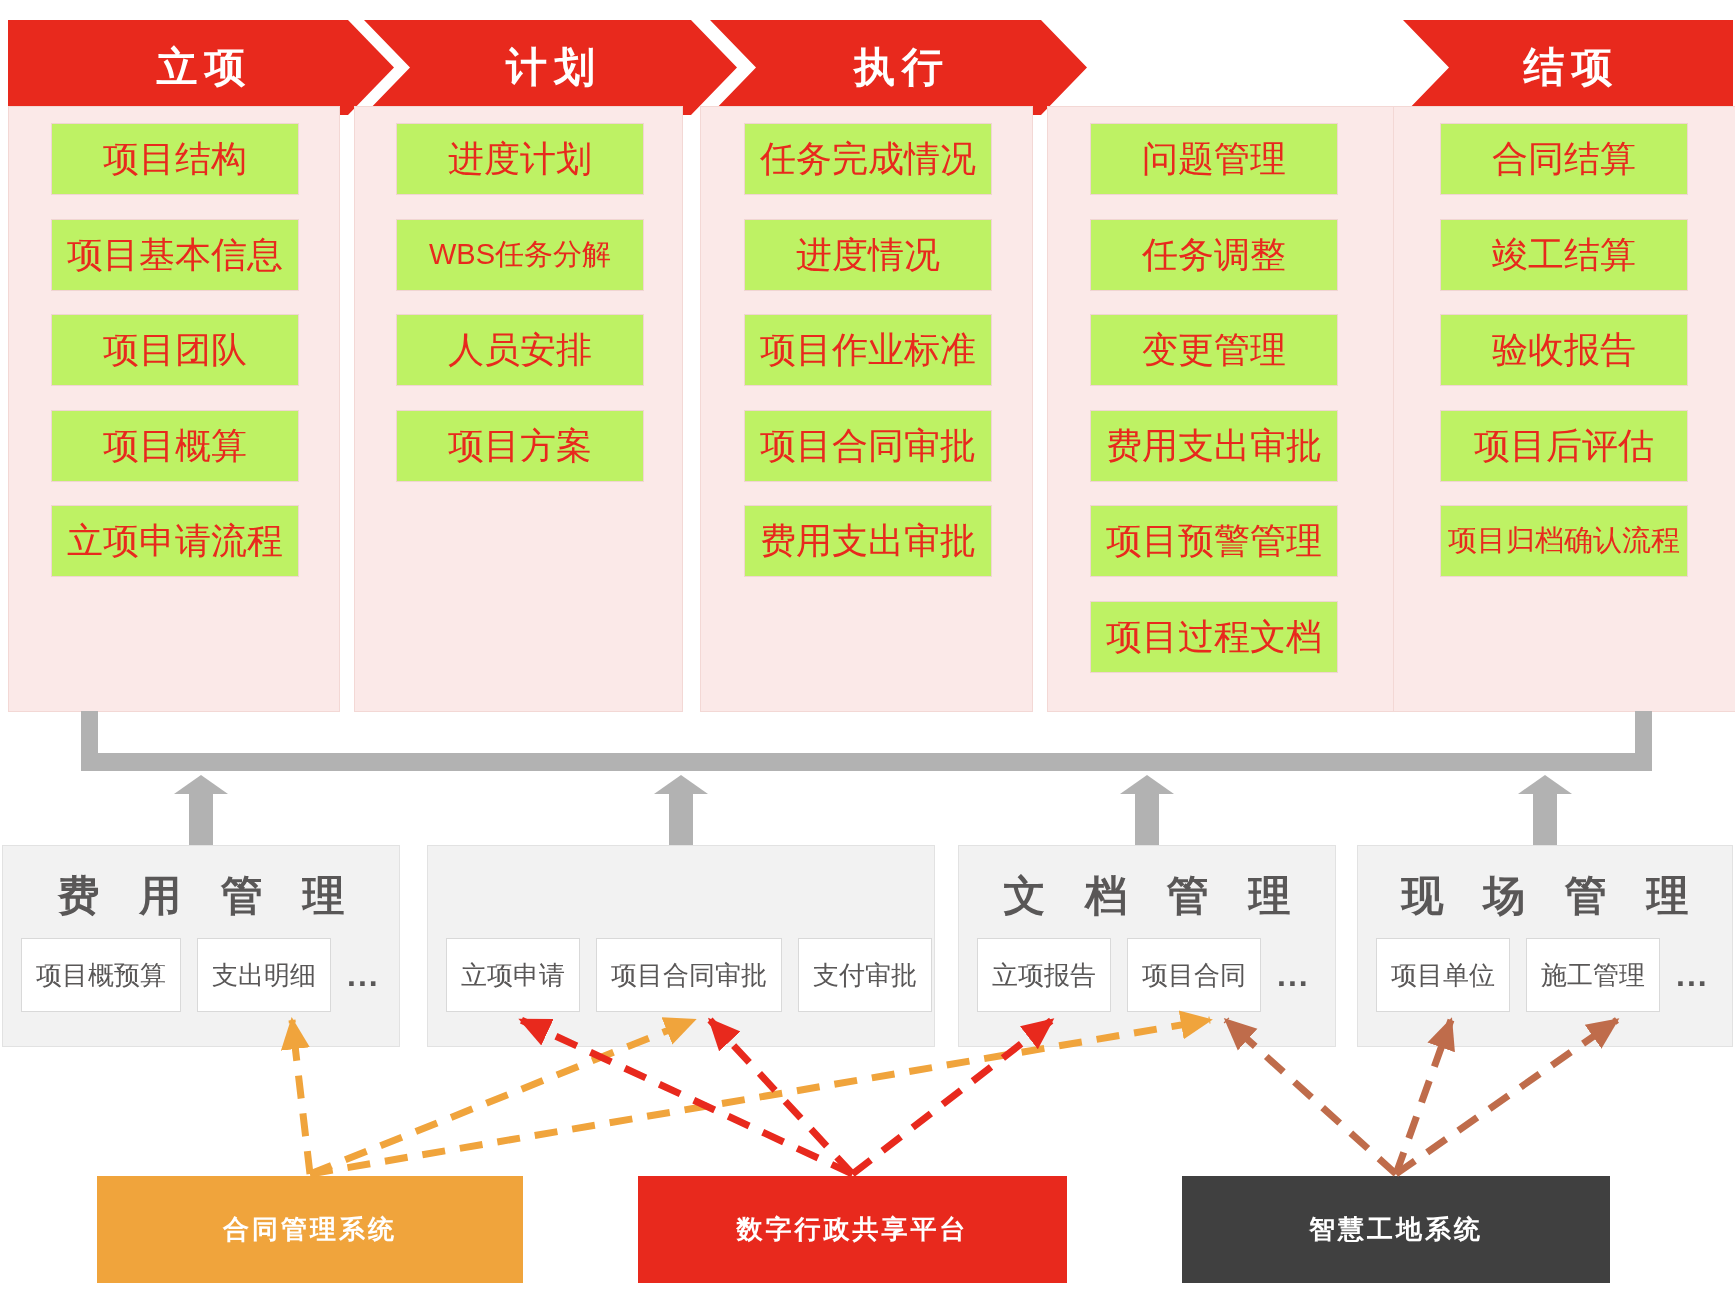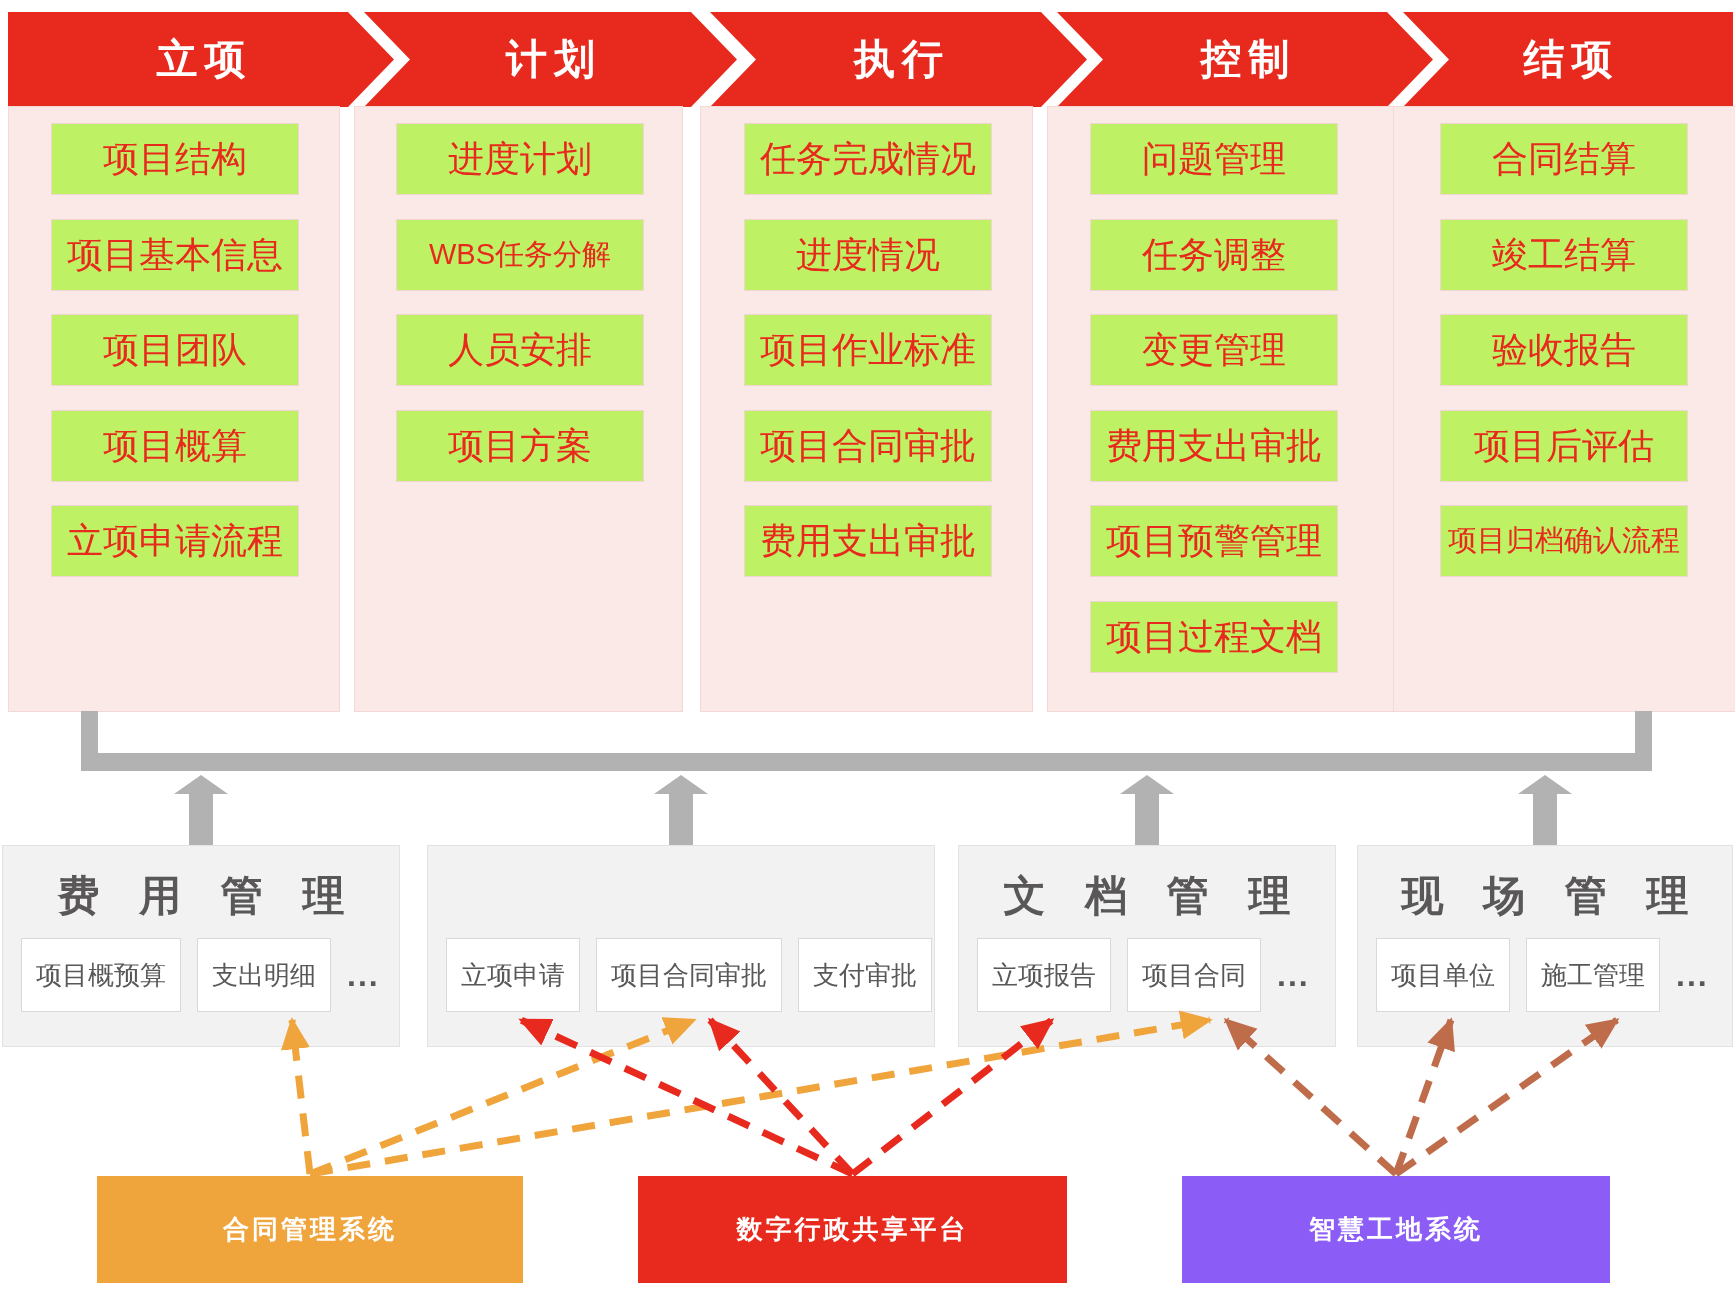--- a/index.html
+++ b/index.html
@@ -4,21 +4,21 @@
 <style>
   :root{
     --red:#E8291D; --pink:#FBE9E8; --pink-border:#F3D8D5; --item-border:#F0D5D2;
     --gray-conn:#B2B2B2; --module-bg:#F2F2F2; --module-border:#E2E2E2;
     --sub-border:#D9D9D9; --text-dark:#595757; --orange:#F0A43C; --brown:#BF6C4B;
   }
   html,body{margin:0;padding:0;background:#fff;}
   body{font-family:"Liberation Sans","DejaVu Sans",sans-serif;}
   #canvas{position:relative;width:1735px;height:1290px;background:#fff;overflow:hidden;}
 
-  .phase-band{position:absolute;top:12px;height:95px;background:var(--red);
+  .phase-band{position:absolute;top:20px;height:95px;background:var(--red);
     display:flex;align-items:center;justify-content:center;
     clip-path:polygon(0 0, calc(100% - 46px) 0, 100% 50%, calc(100% - 46px) 100%, 0 100%, 46px 50%);text-align:center;}
   .phase-band.first{clip-path:polygon(0 0, calc(100% - 46px) 0, 100% 50%, calc(100% - 46px) 100%, 0 100%);}
   .phase-band.last{clip-path:polygon(0 0, 100% 0, 100% 100%, 0 100%, 46px 50%);}
   .phase-band .band-label{color:#fff;font-size:41px;font-weight:bold;letter-spacing:7px;padding-left:7px;white-space:nowrap;}
 
   .phase-col{position:absolute;top:106px;height:606px;background:var(--pink);border:1px solid var(--pink-border);box-sizing:border-box;}
   .phase-item{position:absolute;width:248px;height:72px;background:#bef264;border:1px solid var(--item-border);
     box-sizing:border-box;display:flex;align-items:center;justify-content:center;
     color:var(--red);font-size:36px;white-space:nowrap;}
@@ -91,23 +91,20 @@
     <div class="phase-band" style="left: 710px; width: 377px;">
       <span class="band-label">执行</span>
     </div>
     <div class="phase-col" style="left: 700px; width: 333px;">
       <div class="phase-item" style="left: 43px; top: 16px;">任务完成情况</div>
       <div class="phase-item" style="left: 43px; top: 112px;">进度情况</div>
       <div class="phase-item" style="left: 43px; top: 207px;">项目作业标准</div>
       <div class="phase-item" style="left: 43px; top: 303px;">项目合同审批</div>
       <div class="phase-item" style="left: 43px; top: 398px;">费用支出审批</div>
     </div>
-    <div class="phase-band" style="left: 1057px; width: 376px;">
-      <span class="band-label">控制</span>
-    </div>
     <div class="phase-col" style="left: 1047px; width: 376px;">
       <div class="phase-item" style="left: 42px; top: 16px;">问题管理</div>
       <div class="phase-item" style="left: 42px; top: 112px;">任务调整</div>
       <div class="phase-item" style="left: 42px; top: 207px;">变更管理</div>
       <div class="phase-item" style="left: 42px; top: 303px;">费用支出审批</div>
       <div class="phase-item" style="left: 42px; top: 398px;">项目预警管理</div>
       <div class="phase-item" style="left: 42px; top: 494px;">项目过程文档</div>
     </div>
     <div class="phase-band last" style="left: 1403px; width: 330px;">
       <span class="band-label">结项</span>
@@ -160,16 +157,16 @@
         <div class="sub-item">施工管理</div>
         <div class="more-dots">...</div>
       </div>
   </div>
     <div class="system" style="left: 97px; width: 426px; background: rgb(240, 164, 60);">
     <span class="system-label">合同管理系统</span>
   </div>
     <div class="system" style="left: 638px; width: 429px; background: rgb(232, 41, 29);">
     <span class="system-label">数字行政共享平台</span>
   </div>
-    <div class="system" style="left: 1182px; width: 428px; background: #8b5cf6;">
+    <div class="system" style="left: 1182px; width: 428px; background: #404040;">
     <span class="system-label">智慧工地系统</span>
   </div>
   </div>
 
 </body></html>

